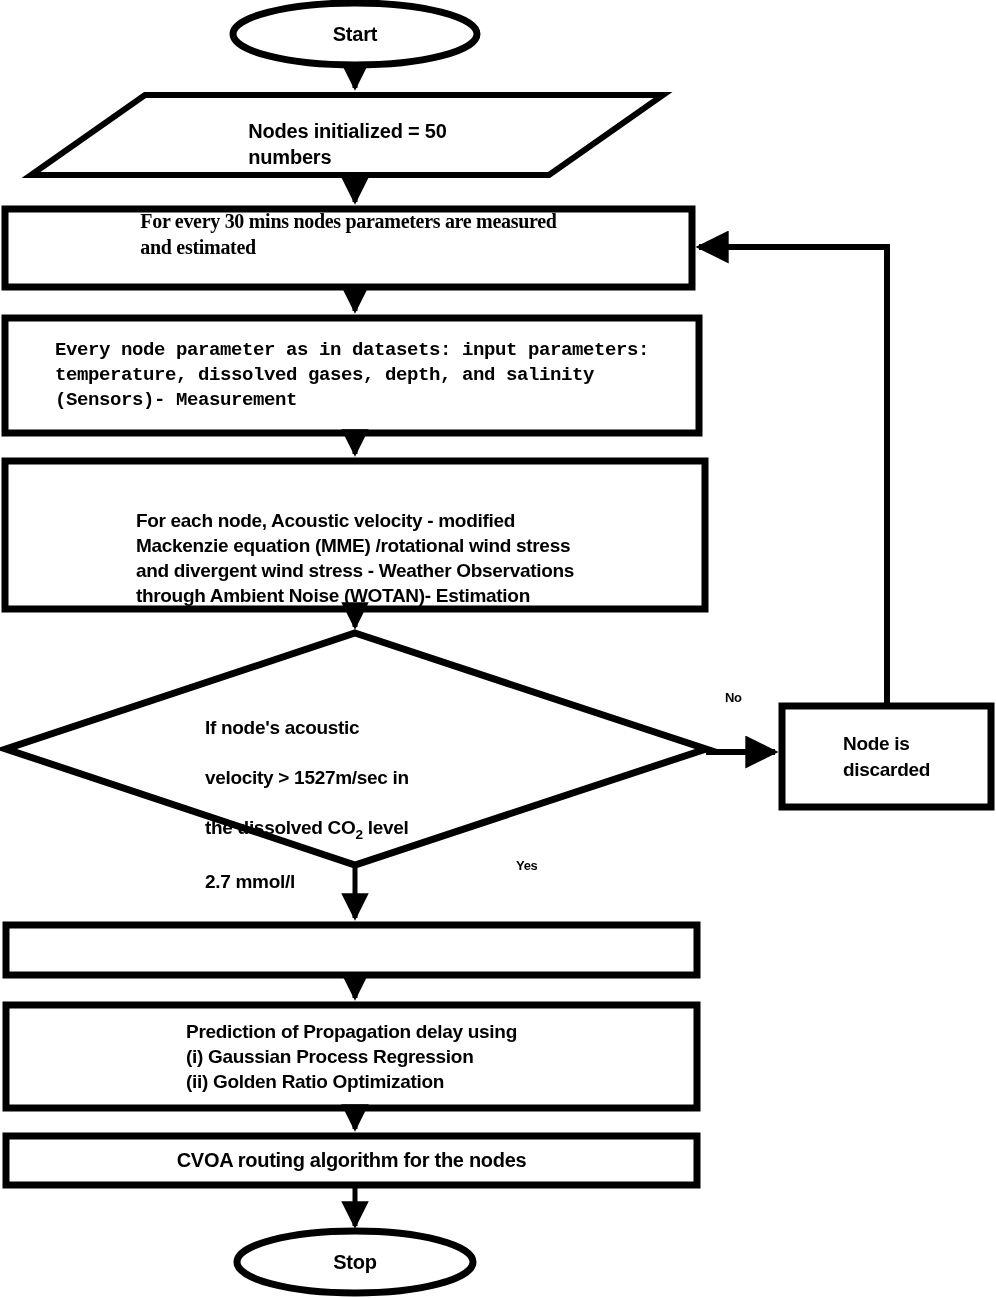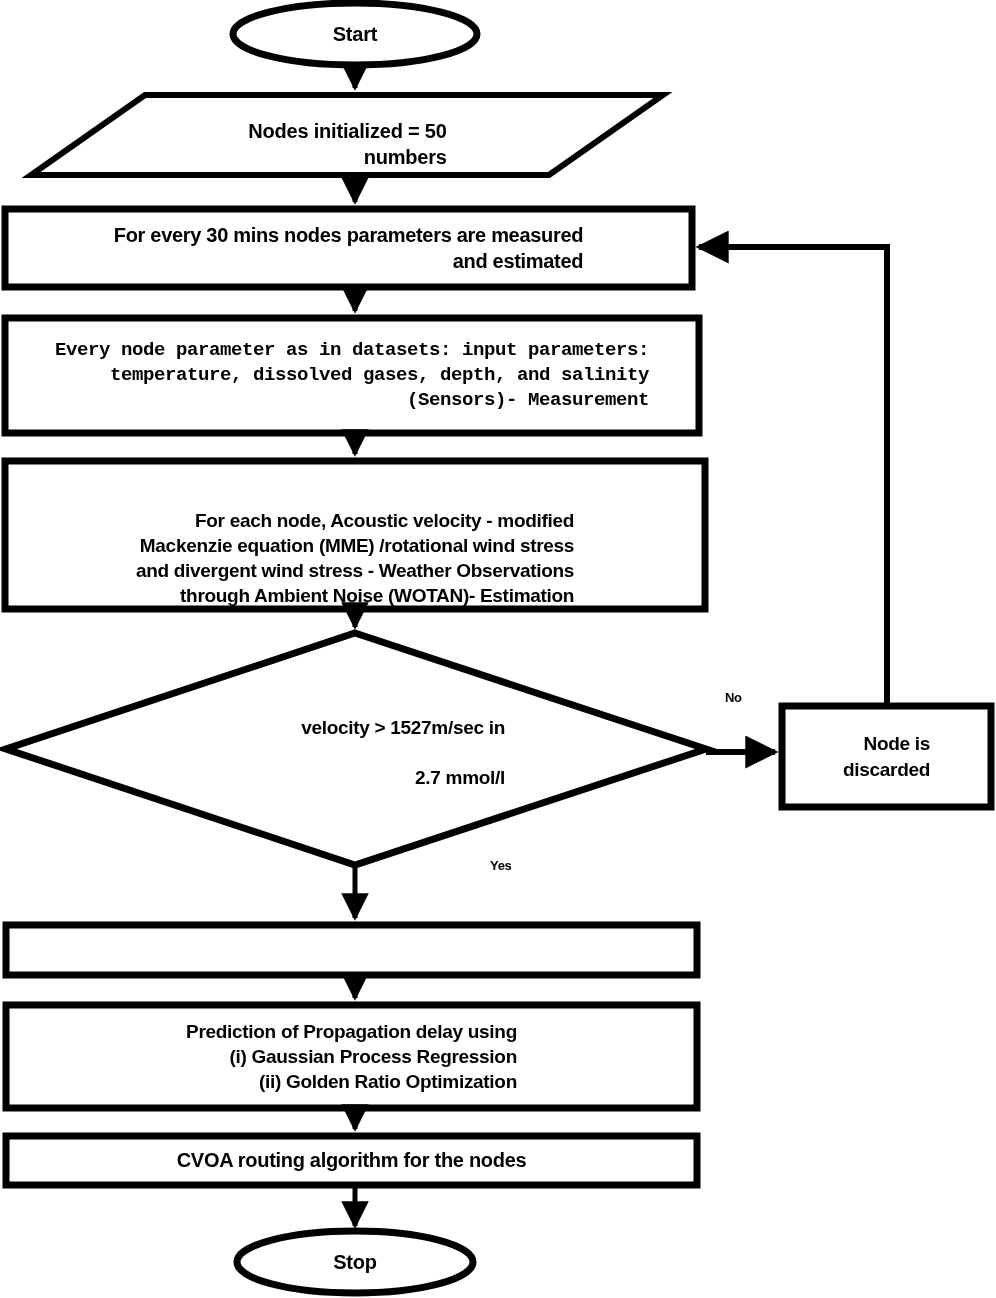--- a/index.html
+++ b/index.html
@@ -25,21 +25,21 @@
     left: 0;
     top: 0;
     width: 996px;
     height: 1298px;
   }
   .node-text {
     position: absolute;
     display: flex;
     align-items: center;
     justify-content: center;
-    text-align: right;
+    text-align: left;
     color: #000000;
     font-weight: bold;
     font-family: "Liberation Sans", sans-serif;
     white-space: pre-line;
     line-height: 1.32;
     pointer-events: none;
   }
   .edge-label {
     position: absolute;
     color: #000000;
@@ -116,46 +116,48 @@
     <line x1="355" y1="1108" x2="355" y2="1129" stroke="#000000" stroke-width="5" marker-end="url(#arrowhead)"></line>
 
     <line x1="355" y1="1185" x2="355" y2="1226" stroke="#000000" stroke-width="5" marker-end="url(#arrowhead)"></line>
   </svg>
 
   <div class="node-text t-start" style="left:233px; top:3px; width:244px; height:62px;">Start</div>
 
   <div class="node-text t-init" style="left:205px; top:105px; width:285px; height:78px;">Nodes initialized = 50
 numbers</div>
 
-  <div class="node-text t-measure" style="left:12px; top:210px; width:673px; height:76px;">For every 30 mins nodes parameters are measured
+  <div class="node-text t-measure" style="left:12px; top:196px; width:673px; height:76px;font-family:Liberation Serif, serif;">For every 30 mins nodes parameters are measured
 and estimated</div>
 
   <div class="node-text t-params" style="left:12px; top:319px; width:680px; height:113px;font-family:Liberation Mono, monospace;">Every node parameter as in datasets: input parameters:
 temperature, dissolved gases, depth, and salinity
 (Sensors)- Measurement</div>
 
   <div class="node-text t-acoustic" style="left:12px; top:485px; width:686px; height:146px;">For each node, Acoustic velocity - modified
 Mackenzie equation (MME) /rotational wind stress
 and divergent wind stress - Weather Observations
 through Ambient Noise (WOTAN)- Estimation</div>
 
   <div class="node-text t-decide" style="left:205px; top:690px; width:300px; height:120px; display:block; padding-top:0;">
+    <div>If node's acoustic</div>
     <div>velocity &gt; 1527m/sec in</div>
+    <div><span>the dissolved CO</span><span class="sub">2</span><span> level</span></div>
     <div>2.7 mmol/l</div>
   </div>
 
   <div class="node-text t-discard" style="left:789px; top:707px; width:195px; height:99px;">Node is
 discarded</div>
 
 
   <div class="node-text t-cvoa" style="left:13px; top:1137px; width:677px; height:47px;">CVOA routing algorithm for the nodes</div>
 
   <div class="node-text t-predict" style="left:13px; top:1006px; width:677px; height:101px;">Prediction of Propagation delay using
 (i) Gaussian Process Regression
 (ii) Golden Ratio Optimization</div>
 
   <div class="node-text t-stop" style="left:237px; top:1231px; width:236px; height:62px;">Stop</div>
 
   <div class="edge-label" style="left:725px; top:690px;">No</div>
 
-  <div class="edge-label" style="left:490px; top:858px;">Yes</div>
+  <div class="edge-label" style="left:516px; top:858px;">Yes</div>
 
 </div>
 
 </body></html>

